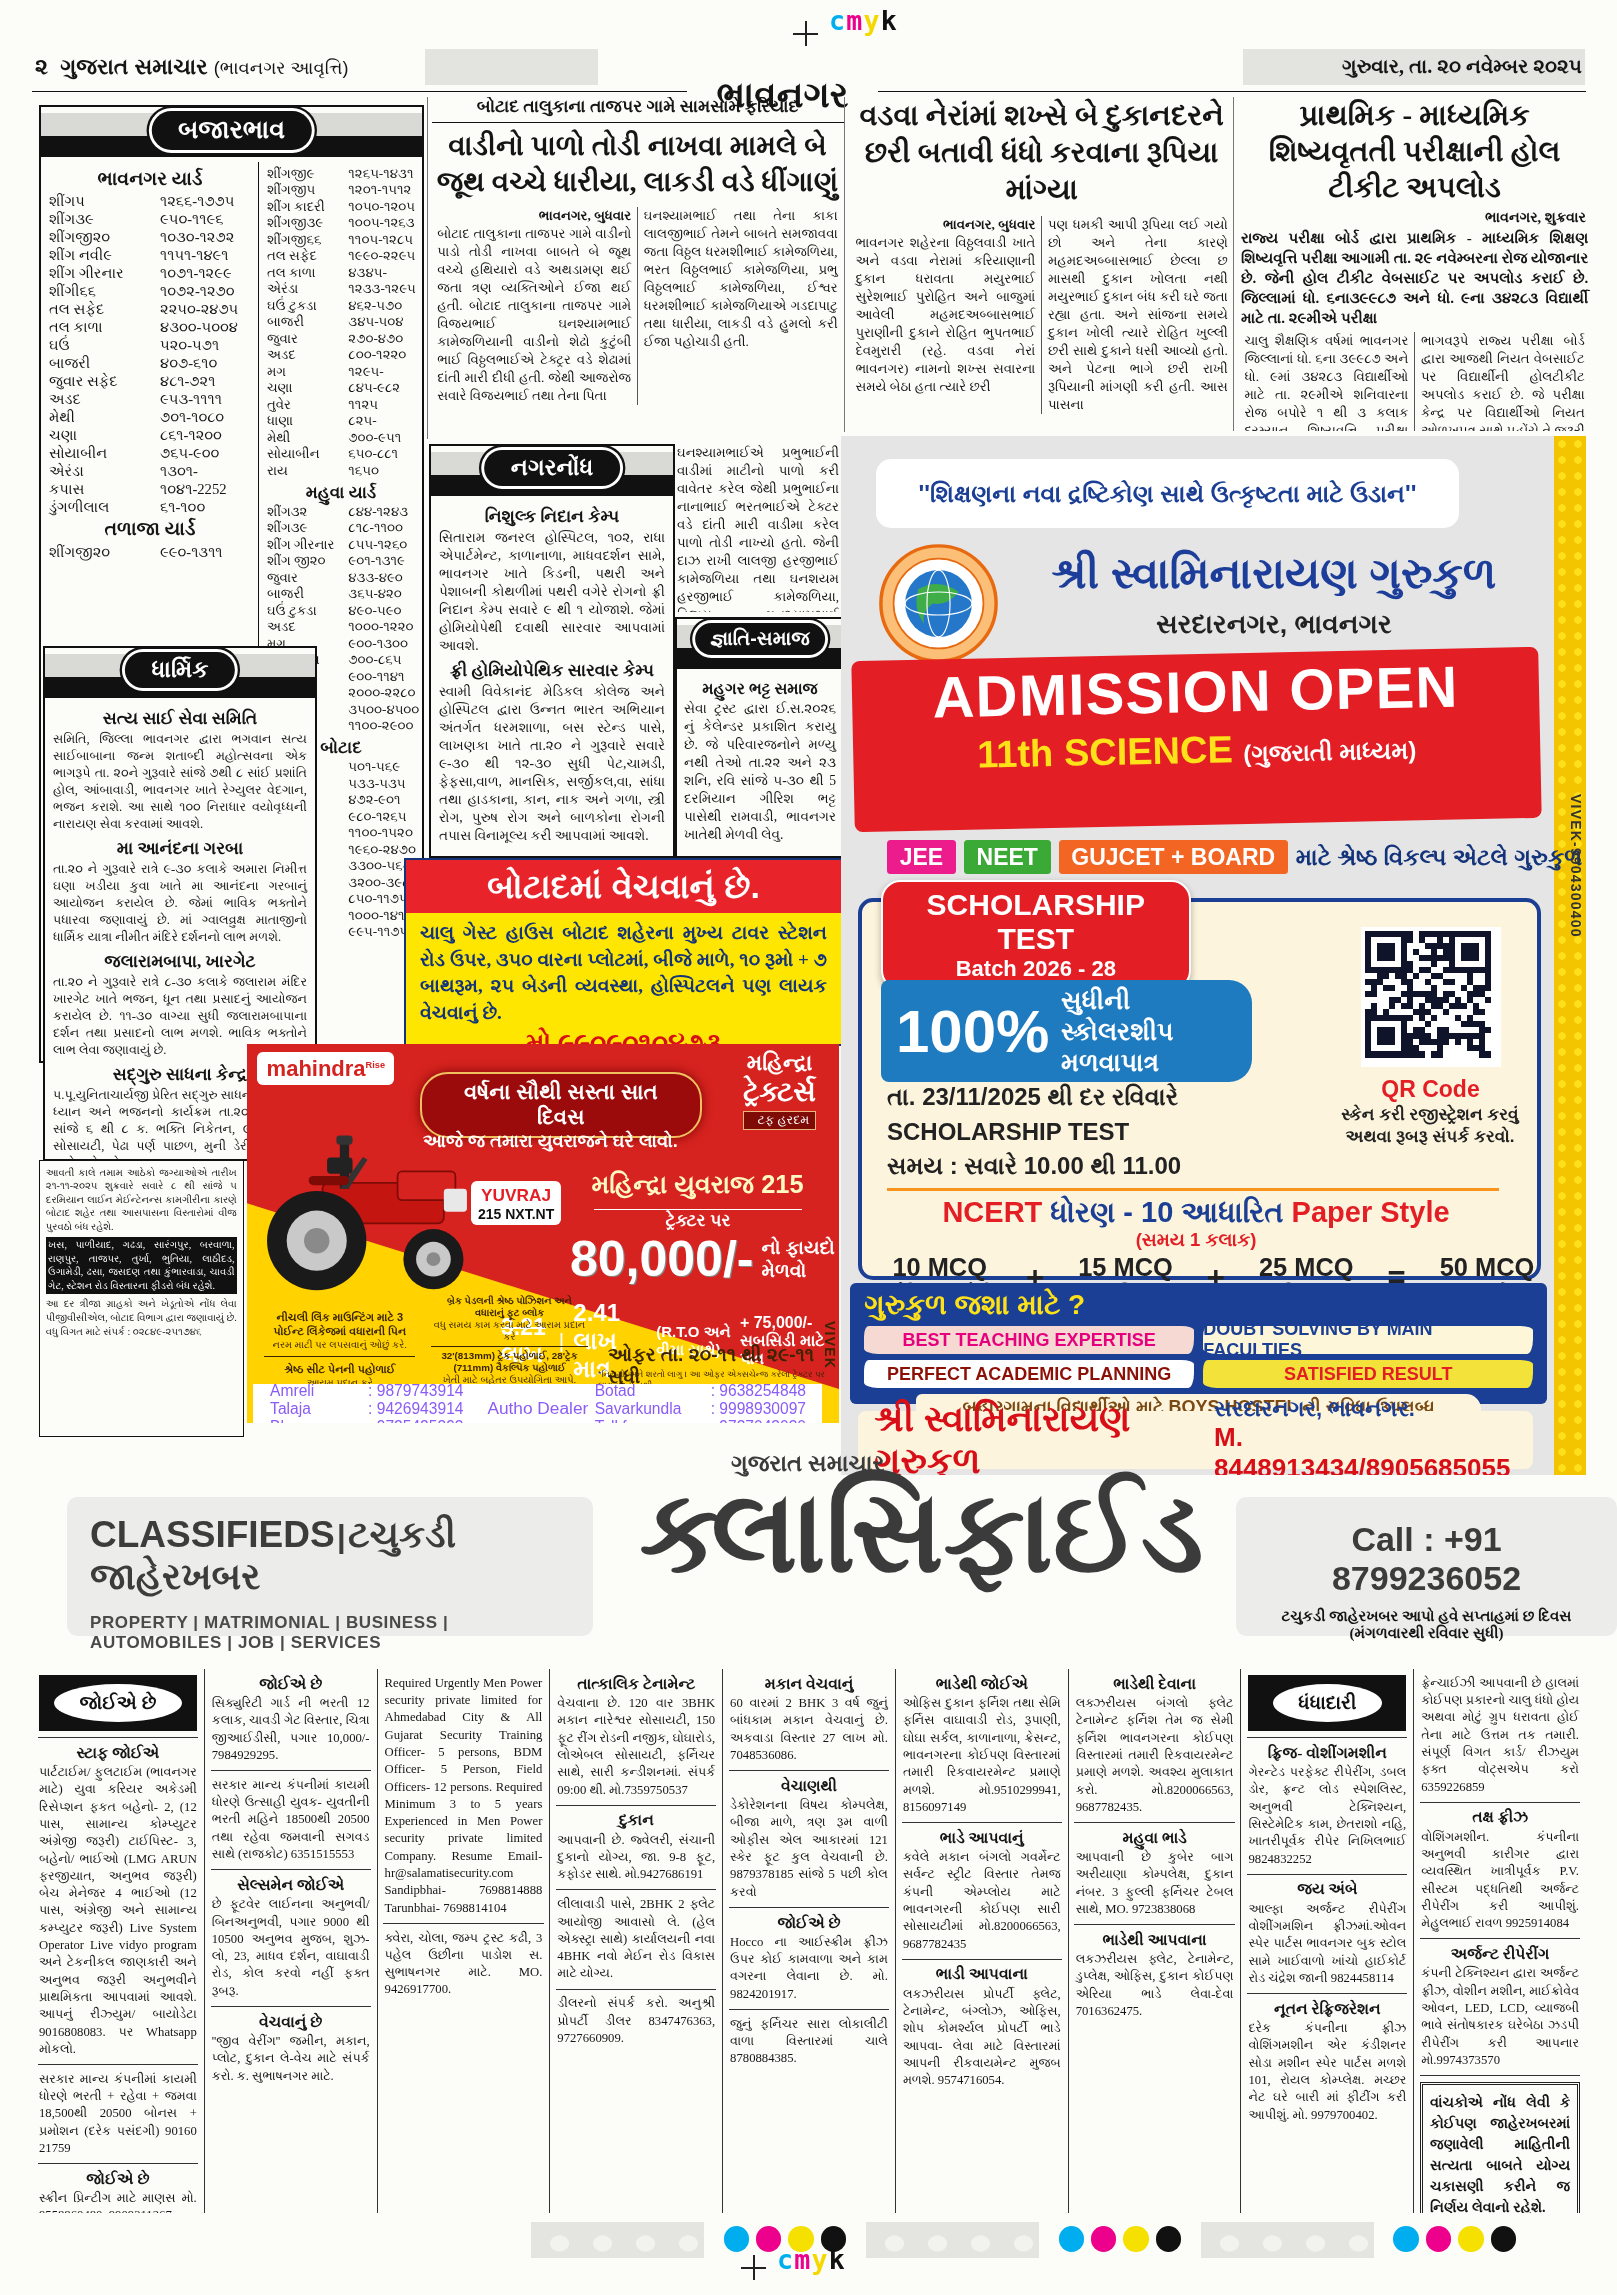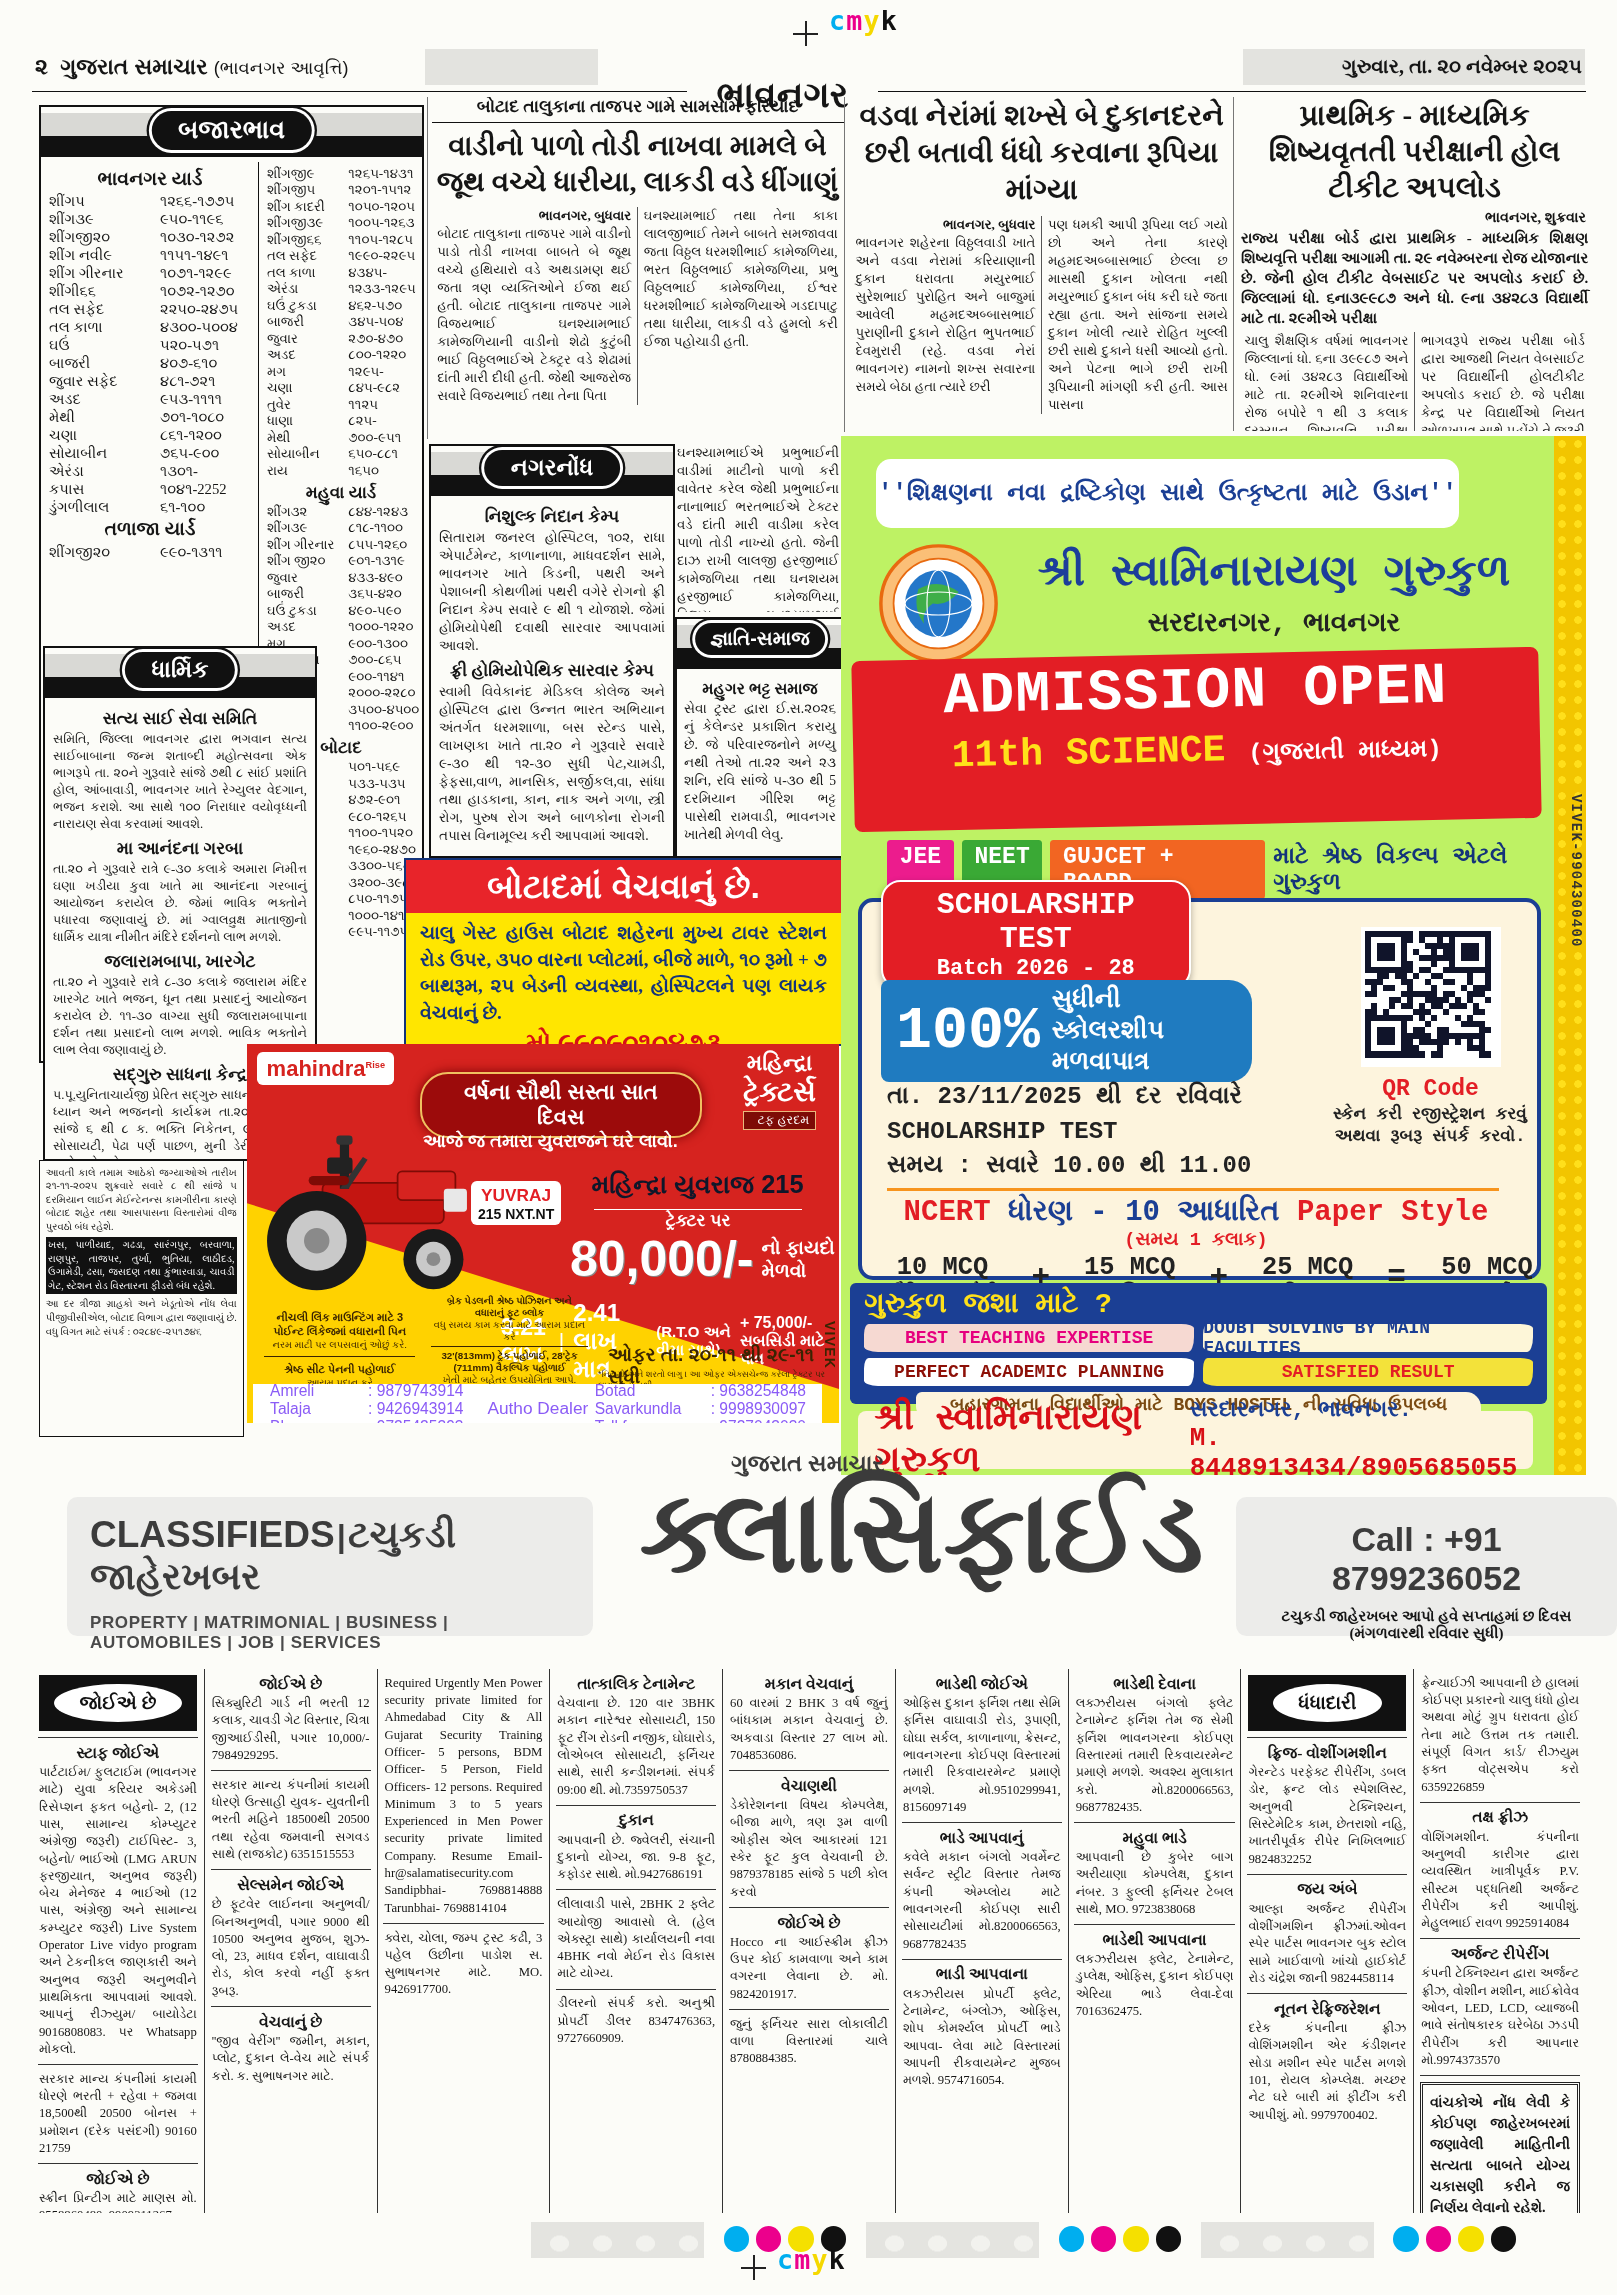--- a/index.html
+++ b/index.html
@@ -57,21 +57,21 @@
   .mah-logo{background:#fff;border-radius:5.8px;color:#d6231f;font-weight:bold;font-size:22px;padding:3.5px 9.2px;}
   .mah-logo sup{font-size:9.2px;color:#d6231f;}
   .gold-pill{background:#9c0b0b;border:2.3px solid #f0c060;border-radius:28px;color:#fff;font-weight:bold;
              font-size:21.4px;text-align:center;padding:5.8px 17.3px;box-shadow:0 0 10.4px #7a0505;}
   .feat{font-size:11px;line-height:14px;color:#3a2402;text-align:center;font-weight:bold;border-bottom:1.7px solid #3a2402;padding:4.6px 1.2px;}
   .feat .fs{font-weight:normal;font-size:9.8px;display:block;}
   .mah-strip{background:#fff;display:flex;align-items:center;font-size:15.6px;color:#8b5cf6;}
   .cg-row{display:flex;}
   .cg-row span:first-child{width:98px;}
   
-  .guru{background:#bef264;overflow:hidden;font-family:Liberation Mono, monospace;}
+  .guru{background:#e5e5e5;overflow:hidden;font-family:Liberation Sans, sans-serif;}
   .guru-stripe{position:absolute;right:0;top:0;width:32px;height:100%;background:#f2c500;
     background-image:radial-gradient(#ffdf1b 3.5px,transparent 4px);background-size:16px 16px;}
   .quote-banner{background:#fff;border-radius:15px;color:#1b3f94;font-weight:bold;font-size:24px;text-align:center;
                 display:flex;align-items:center;justify-content:center;}
   .guru-name{color:#1c3e9a;font-weight:bold;font-size:43px;text-align:center;}
   .guru-addr{color:#222;font-weight:bold;font-size:26.6px;text-align:center;}
   .adm-banner{background:#e31e25;border-radius:8px;transform:rotate(-1.2deg);text-align:center;color:#fff;}
   .adm1{font-size:58px;font-weight:bold;letter-spacing:1.2px;line-height:75px;}
   .adm2{font-size:38px;font-weight:bold;color:#ffe11a;}
   .adm2 .gm{color:#fff;font-size:24px;}
@@ -593,21 +593,21 @@
       <circle cx="312" cy="272" r="52" fill="#1a1a1a"></circle>
       <circle cx="312" cy="272" r="30" fill="#c9c9c9"></circle>
       <circle cx="312" cy="272" r="12" fill="#8a8a8a"></circle>
       <rect x="96" y="128" width="70" height="16" rx="8" fill="#7e0b06"></rect>
       <rect x="330" y="150" width="40" height="40" rx="6" fill="#e8e8e8"></rect>
     </svg>
     <div class="abs" style="left:224px;top:137px;background:#fff;border-radius:5.8px;padding:3.5px 7px;text-align:center;">
       <div class="b" style="color:#e31e25;font-size:17.3px;">YUVRAJ</div>
       <div class="b" style="color:#111;font-size:14px;">215 NXT.NT</div>
     </div>
-    <div class="abs b ctr" style="left:329px;top:126px;width:243px;color:#0f172a;font-size:25.4px;">મહિન્દ્રા યુવરાજ 215</div>
+    <div class="abs b ctr" style="left:329px;top:126px;width:243px;color:#fef9c3;font-size:25.4px;">મહિન્દ્રા યુવરાજ 215</div>
     <div class="abs b ctr" style="left:347px;top:165px;width:208px;color:#fff;font-size:17.3px;border-top:1.7px solid #fff;border-bottom:0;">ટ્રેક્ટર પર</div>
     <div class="abs" style="left:323px;top:186px;color:#fff;display:flex;align-items:center;gap:8px;">
       <span class="b" style="font-size:50px;text-shadow:1.2px 1.2px 0 #888;">80,000/-</span>
       <span class="b" style="font-size:19px;line-height:23px;">નો ફાયદો મેળવો</span>
     </div>
     <div class="abs" style="left:254px;top:255px;color:#fff;display:flex;align-items:center;gap:9.2px;">
       <span class="b" style="font-size:23px;text-decoration:line-through;">3.21 લાખ</span>
       <span style="font-size:21px;">|</span>
       <span class="b" style="font-size:24px;">2.41 લાખ માત્ર</span>
       <span class="b" style="font-size:15px;">(R.T.O અને વીમા સાથે)</span>

